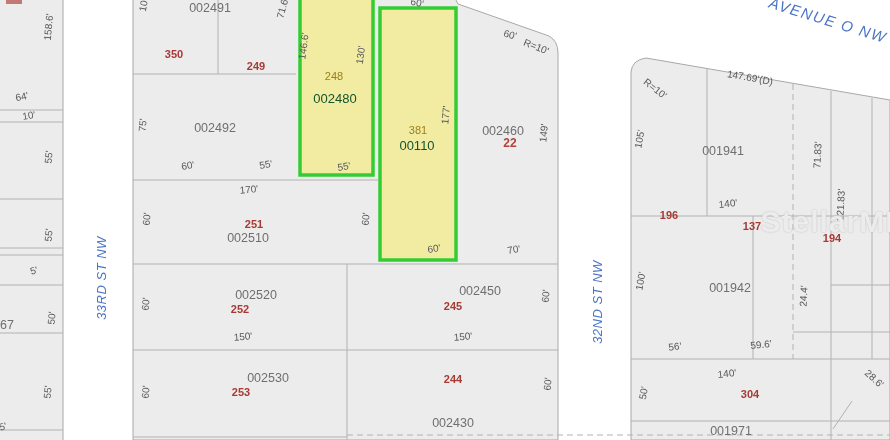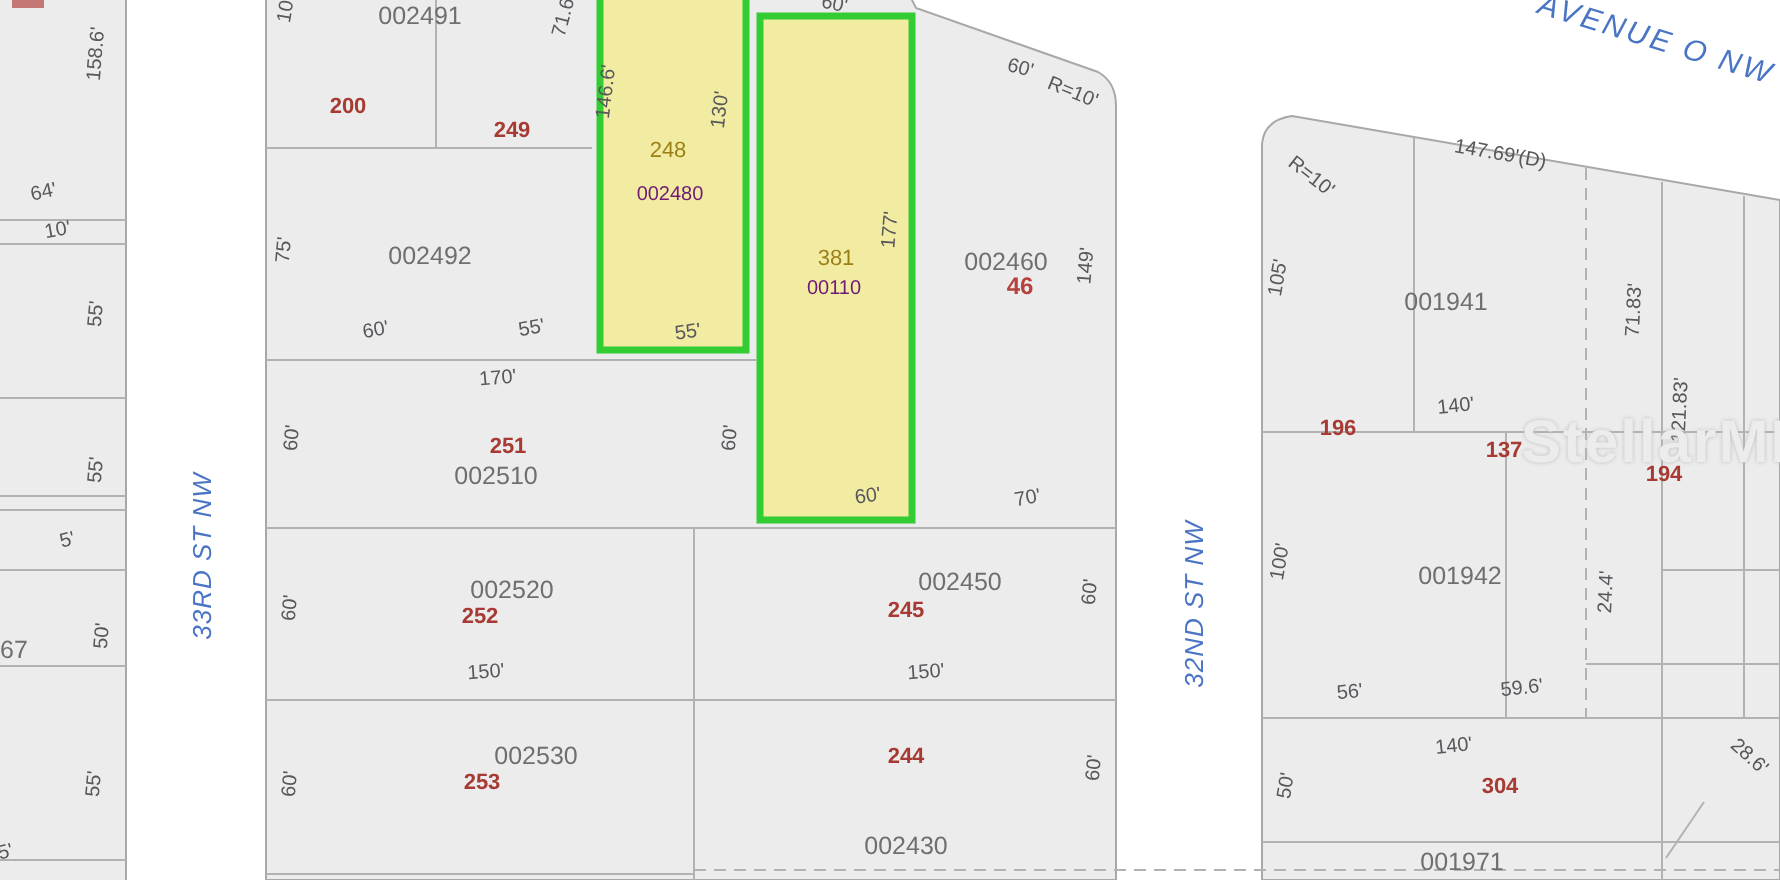--- a/index.html
+++ b/index.html
@@ -2,21 +2,21 @@
 <html><head>
 <meta charset="utf-8">
 <style>
   html,body{margin:0;padding:0;background:#fff;}
   .map{position:relative;width:890px;height:440px;background:#ffffff;overflow:hidden;
        font-family:"Liberation Sans",sans-serif;}
   .map svg{position:absolute;left:0;top:0;}
   .lb{position:absolute;white-space:nowrap;font-size:10px;color:#57575c;line-height:1;
       transform:translate(-50%,-50%) rotate(var(--r,0deg));}
   .apn{font-size:12.5px;color:#6f6f72;}
-  .oliveapn{font-size:10px;color:#701a75;}
+  .oliveapn{font-size:13px;color:#14532d;}
   .red{font-size:11px;font-weight:bold;color:#a83a34;}
   .olive{font-size:11px;font-weight:normal;color:#9c7f17;}
   .navy{font-size:21px;font-weight:bold;color:#23408f;letter-spacing:1px;}
   .red46{font-size:12px;font-weight:bold;color:#b5413c;}
   .street{font-size:13px;font-style:italic;color:#4a74c4;letter-spacing:.5px;}
   .ave{font-size:15px;letter-spacing:1.5px;}
   .wm{font-size:30px;font-weight:bold;color:#ececec;letter-spacing:1px;
       text-shadow:0 0 2px #bdbdbd;}
   .redfrag{position:absolute;left:6px;top:0;width:16px;height:4px;background:#b5524e;opacity:.75;}
 </style>
@@ -80,38 +80,38 @@
   <div class="lb" style="left:48px;top:392px;--r:-85deg">55'</div>
   <div class="lb" style="left:3px;top:427px;--r:-15deg">5'</div>
 
   <div class="lb street" style="left:101px;top:278px;--r:-90deg">33RD ST NW</div>
   <div class="lb street" style="left:597px;top:302px;--r:-90deg">32ND ST NW</div>
   <div class="lb street ave" style="left:828px;top:20px;--r:17deg">AVENUE O NW</div>
 
   <div class="lb" style="left:144px;top:5px;--r:-80deg">10'</div>
   <div class="lb apn" style="left:210px;top:8px">002491</div>
   <div class="lb" style="left:283px;top:8px;--r:-75deg">71.6'</div>
-  <div class="lb red" style="left:174px;top:54px">200</div>
+  <div class="lb red" style="left:174px;top:54px">350</div>
   <div class="lb red" style="left:256px;top:66px">249</div>
   <div class="lb" style="left:143px;top:125px;--r:-85deg">75'</div>
   <div class="lb apn" style="left:215px;top:128px">002492</div>
   <div class="lb" style="left:188px;top:166px;--r:-10deg">60'</div>
   <div class="lb" style="left:266px;top:165px;--r:-10deg">55'</div>
 
   <div class="lb" style="left:304px;top:46px;--r:-83deg">146.6'</div>
   <div class="lb" style="left:361px;top:55px;--r:-83deg">130'</div>
   <div class="lb olive" style="left:334px;top:76px">248</div>
   <div class="lb oliveapn" style="left:335px;top:98px">002480</div>
   <div class="lb" style="left:344px;top:167px;--r:-8deg">55'</div>
 
   <div class="lb" style="left:417px;top:3px;--r:12deg">60'</div>
   <div class="lb" style="left:446px;top:115px;--r:-85deg">177'</div>
   <div class="lb olive" style="left:418px;top:130px">381</div>
   <div class="lb oliveapn" style="left:417px;top:145px">00110</div>
-  <div class="lb red46" style="left:510px;top:143px">46</div>
+  <div class="lb red46" style="left:510px;top:143px">22</div>
   <div class="lb" style="left:434px;top:249px;--r:-8deg">60'</div>
 
   <div class="lb" style="left:510px;top:35px;--r:15deg">60'</div>
   <div class="lb" style="left:536px;top:47px;--r:22deg">R=10'</div>
   <div class="lb apn" style="left:503px;top:131px">002460</div>
   <div class="lb" style="left:544px;top:133px;--r:-85deg">149'</div>
   <div class="lb" style="left:514px;top:250px;--r:-10deg">70'</div>
 
   <div class="lb" style="left:249px;top:190px;--r:-5deg">170'</div>
   <div class="lb" style="left:147px;top:219px;--r:-85deg">60'</div>

